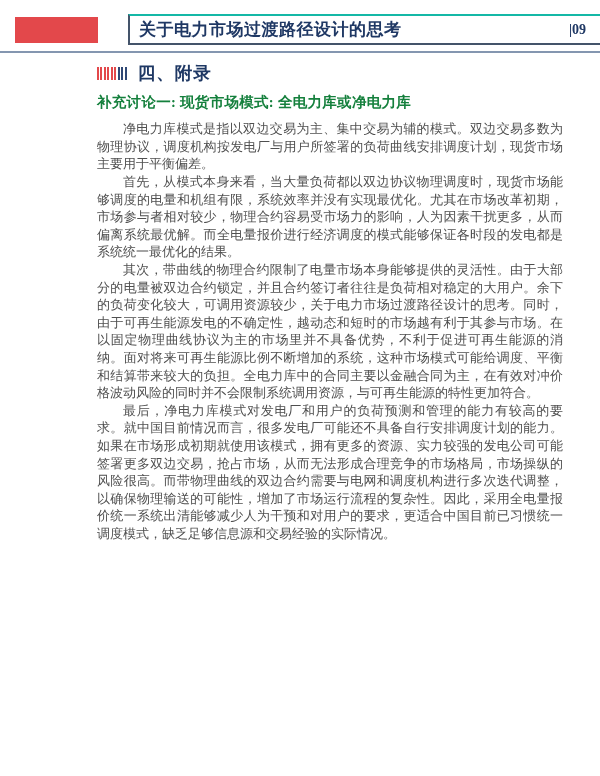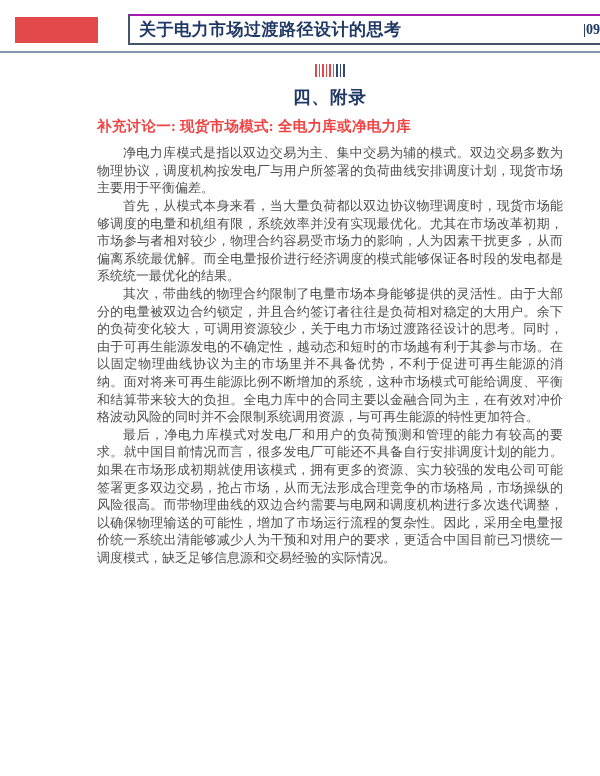--- a/index.html
+++ b/index.html
@@ -15,58 +15,58 @@
   .red-block {
     position: absolute;
     left: 15px; top: 17px;
     width: 83px; height: 26px;
     background: #E3484B;
   }
   .title-box {
     position: absolute;
     left: 128px; top: 14px;
     width: 472px; height: 31px;
-    border-top: 2px solid #a21caf;
+    border-top: 2px solid #14b8a6;
     border-left: 2px solid #44546A;
     border-bottom: 2px solid #44546A;
     display: flex;
     align-items: center;
     justify-content: space-between;
   }
   .title-box .doc-title {
     font-size: 17px;
     font-weight: bold;
     color: #1F3864;
     padding-left: 9px;
     letter-spacing: 0.5px;
     white-space: nowrap;
   }
   .title-box .page-num {
     font-size: 14px;
     font-weight: bold;
     color: #1F3864;
+    padding-right: 14px;
   }
   .header-rule {
     position: absolute;
     left: 0; top: 51px;
     width: 600px; height: 0;
     border-top: 2px solid #8496B0;
   }
 
   
   .content {
     position: absolute;
     left: 97px; top: 64px;
     width: 466px;
   }
   .section-heading {
     display: flex;
     align-items: center;
     gap: 11px;
-    flex-direction: column;
   }
   .bars-icon {
     display: inline-flex;
     gap: 1.6px;
     height: 13px;
     align-items: stretch;
   }
   .bars-icon i {
     display: inline-block;
     width: 1.9px;
@@ -78,21 +78,21 @@
     font-size: 17.5px;
     font-weight: bold;
     color: #1F3864;
     letter-spacing: 1px;
     line-height: 1.1;
   }
   .sub-heading {
     margin-top: 10px;
     font-size: 14.5px;
     font-weight: bold;
-    color: #ef4444;
+    color: #15803d;
     letter-spacing: 0.3px;
   }
 
   .body-text {
     margin-top: 8px;
     font-size: 13px;
     line-height: 17.6px;
     color: #4F4F4F;
     text-align: justify;
   }

